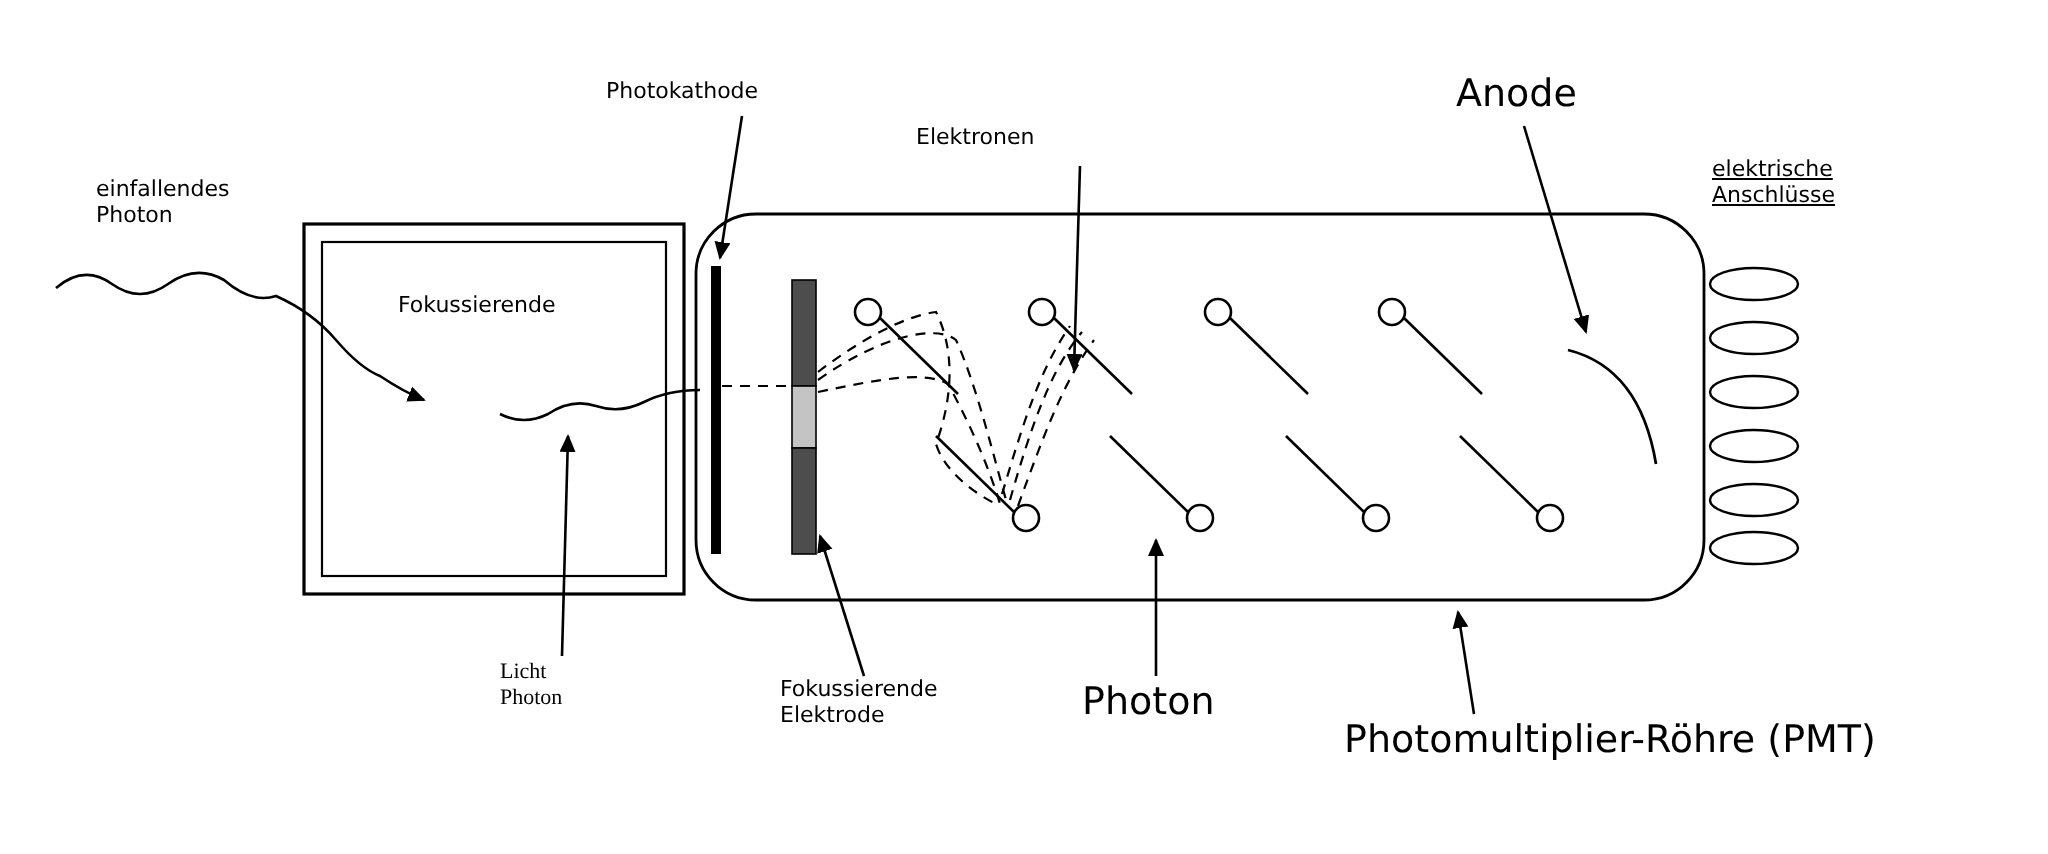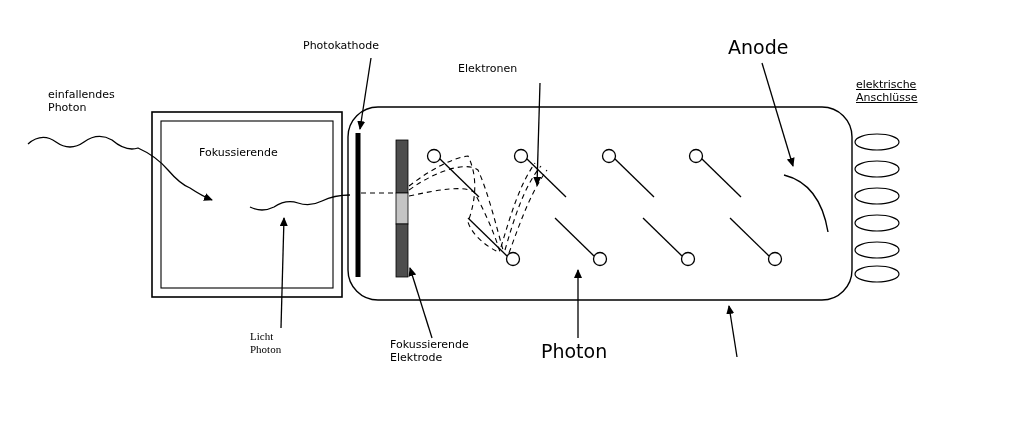--- a/index.html
+++ b/index.html
@@ -127,14 +127,15 @@
   <div class="lbl" style="left:303px; top:40px;">Photokathode</div>
   <div class="lbl" style="left:458px; top:63px;">Elektronen</div>
   <div class="lbl big" style="left:728px; top:36px;">Anode</div>
   <div class="lbl" style="left:856px; top:79px;text-decoration:underline;">elektrische
 Anschlüsse</div>
   <div class="lbl" style="left:250px; top:330px;font-family:Liberation Serif, serif;">Licht
 Photon</div>
   <div class="lbl" style="left:390px; top:339px;">Fokussierende
 Elektrode</div>
   <div class="lbl big" style="left:541px; top:340px;">Photon</div>
+  <div class="lbl big" style="left:672px; top:359px;">Photomultiplier-Röhre (PMT)</div>
 
 </div>
 
 </body></html>

